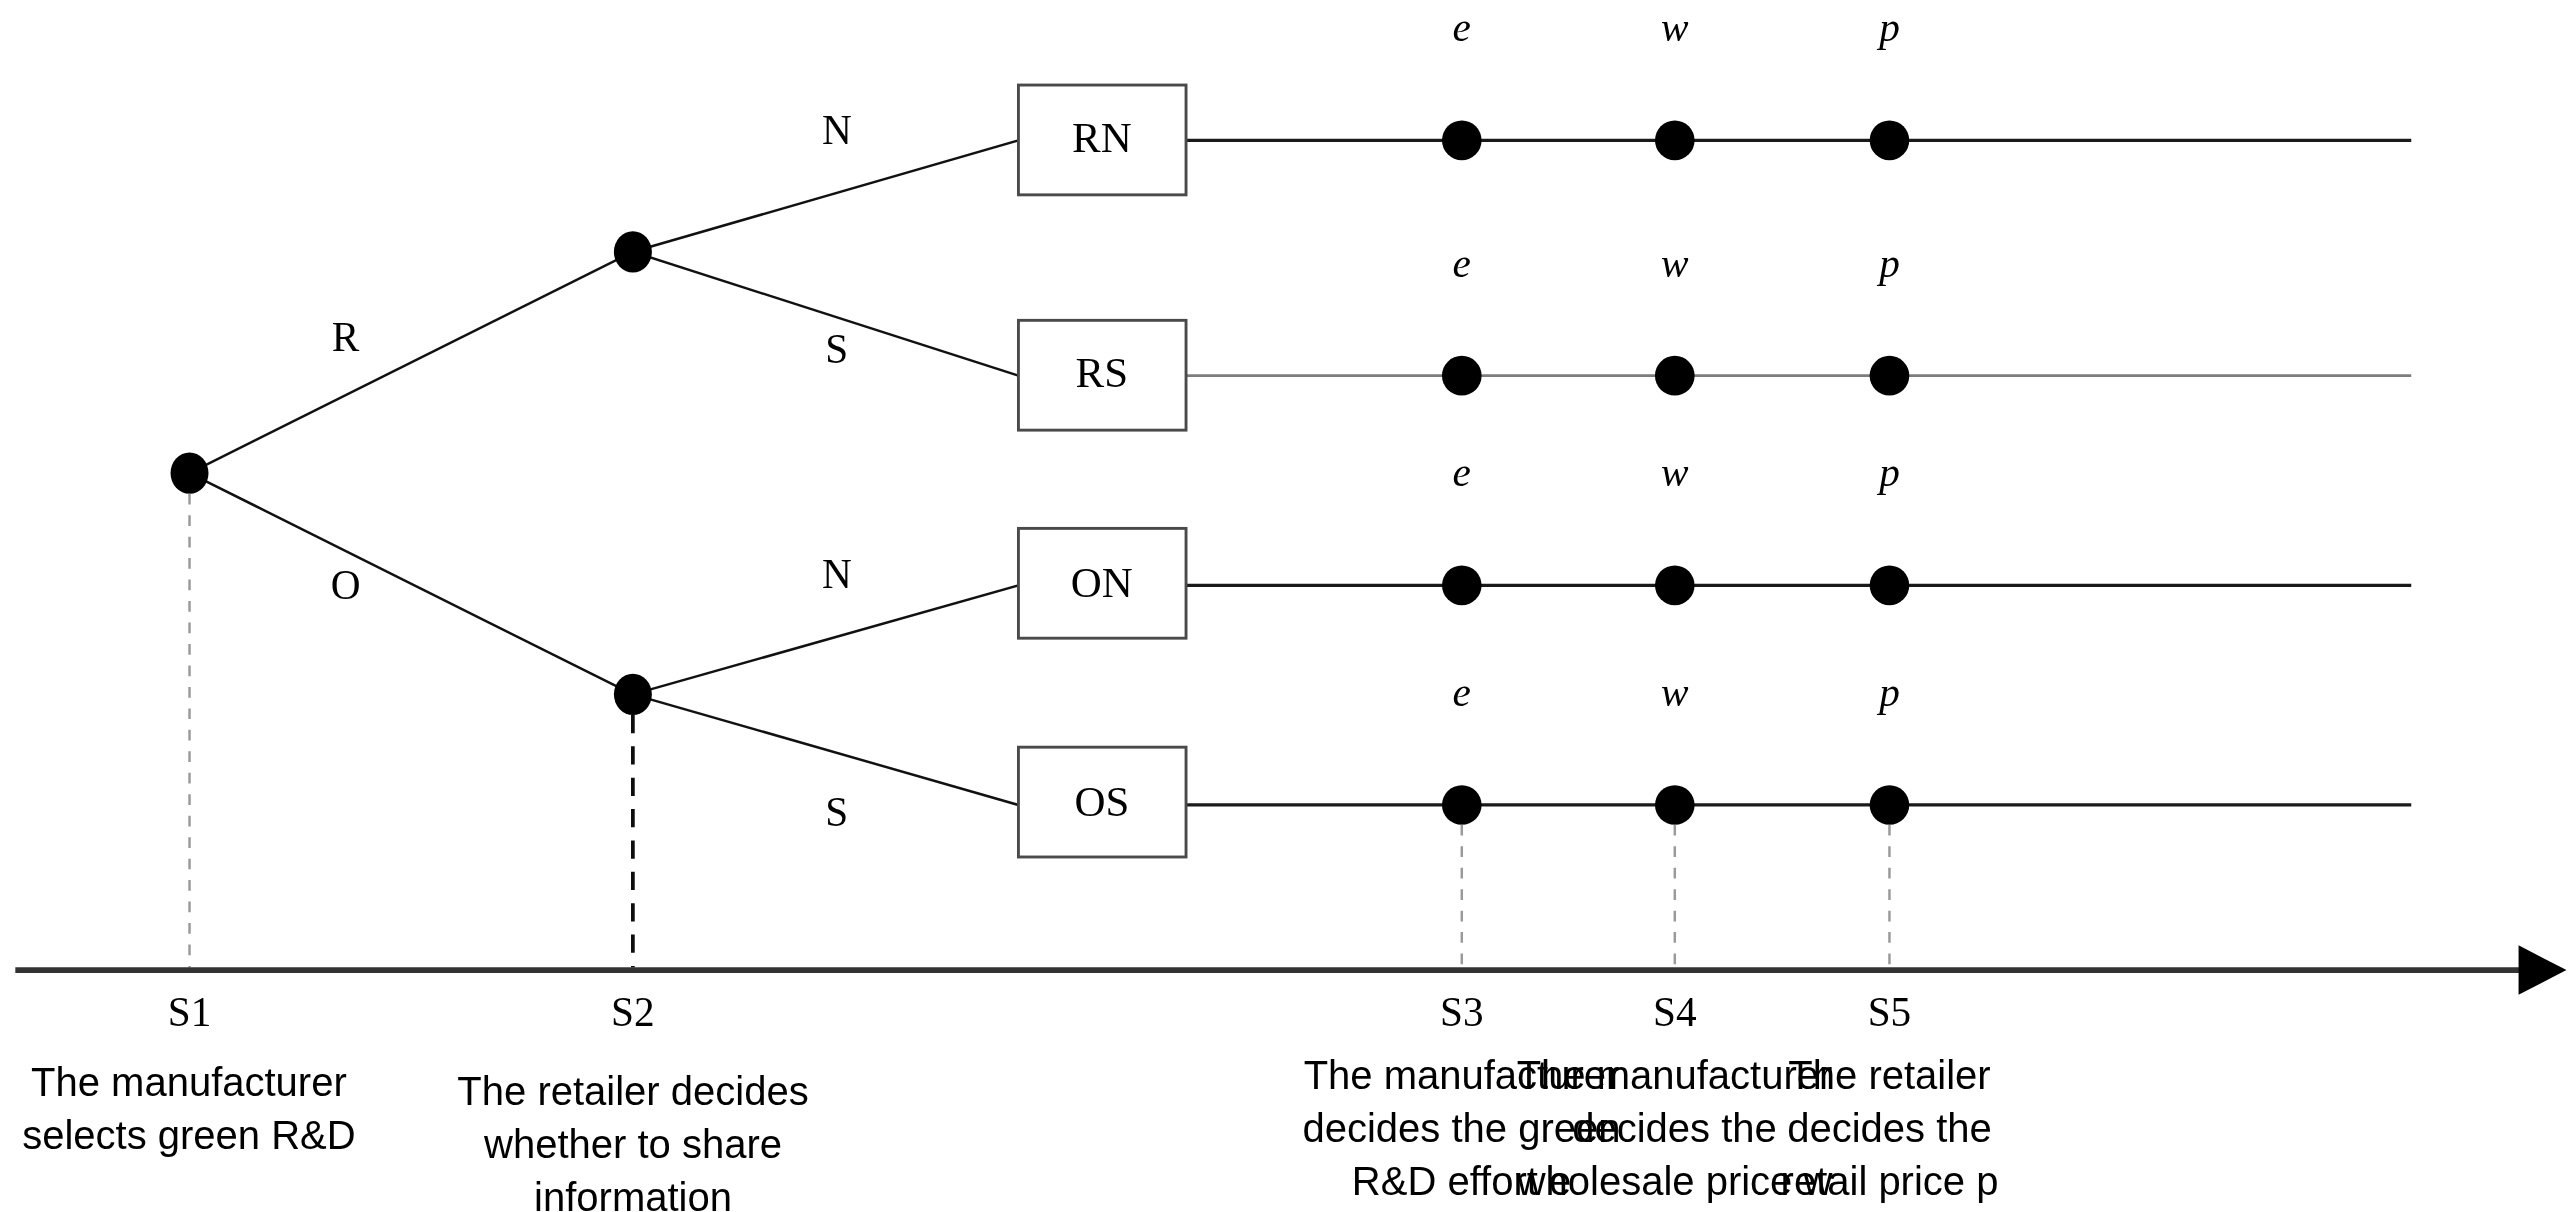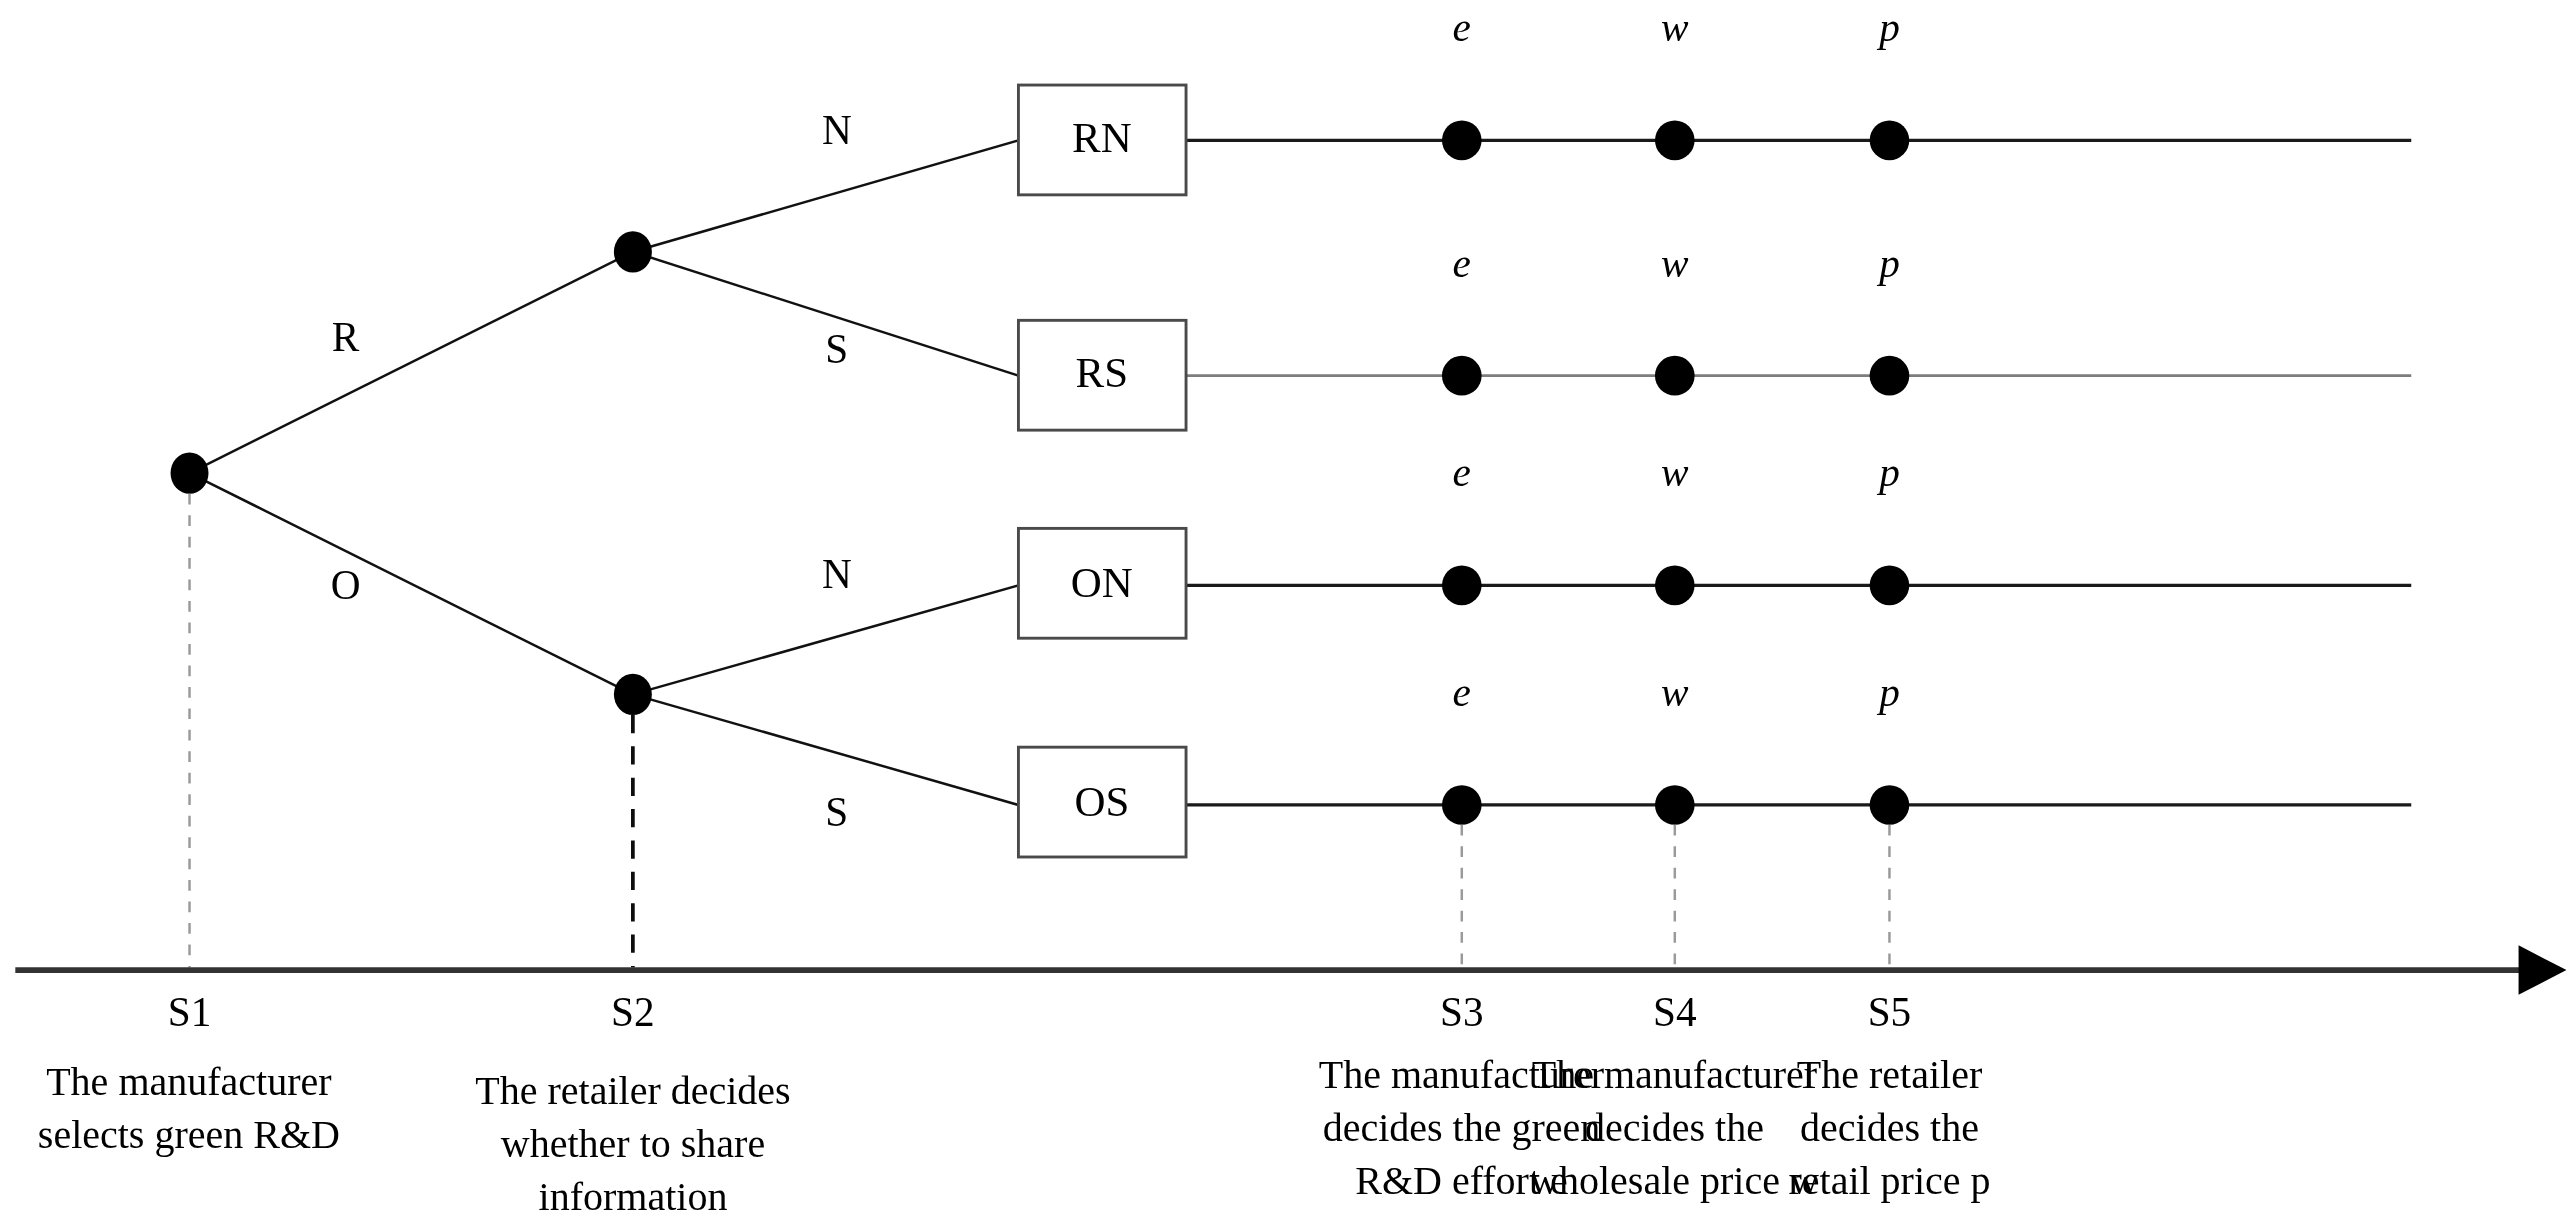--- a/index.html
+++ b/index.html
@@ -89,21 +89,21 @@
   }
   .stage-tick-label {
     font-family: "Liberation Serif", "DejaVu Serif", serif;
     font-size: 50px;
     fill: #000000;
     text-anchor: middle;
   }
   .stage-caption {
     position: absolute;
     text-align: center;
-    font-family: Liberation Serif, serif;
+    font-family: Liberation Sans, sans-serif;
     font-size: 40px;
     line-height: 1.32;
     color: #000000;
     white-space: pre-line;
   }
 </style>
 </head>
 <body>
 
 <div id="diagram-root">

